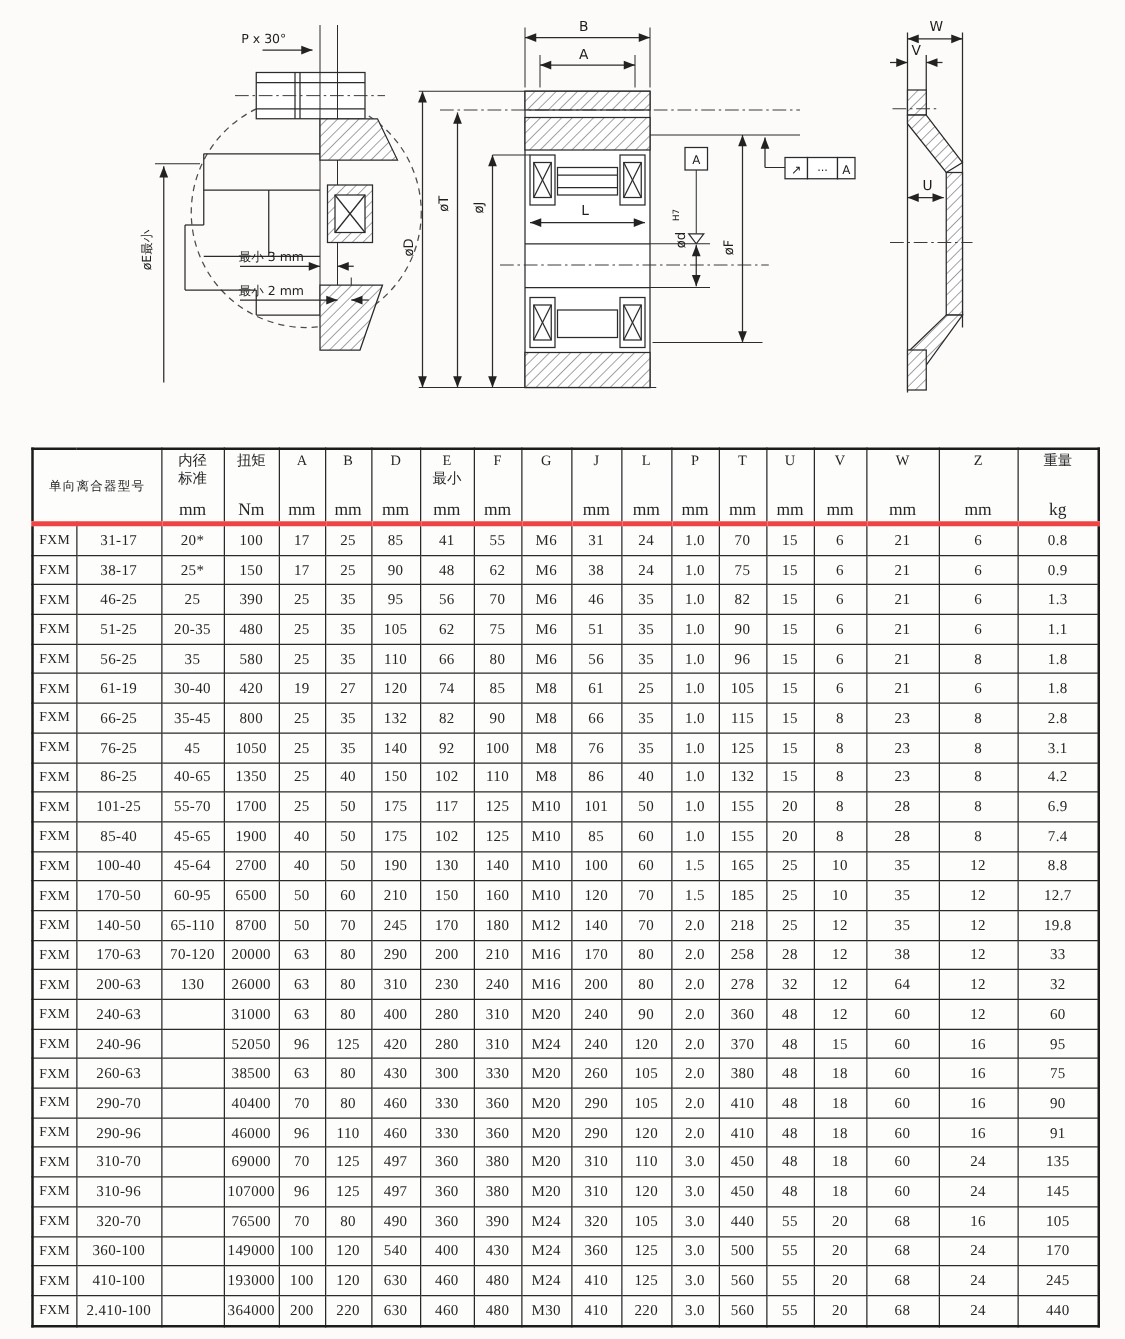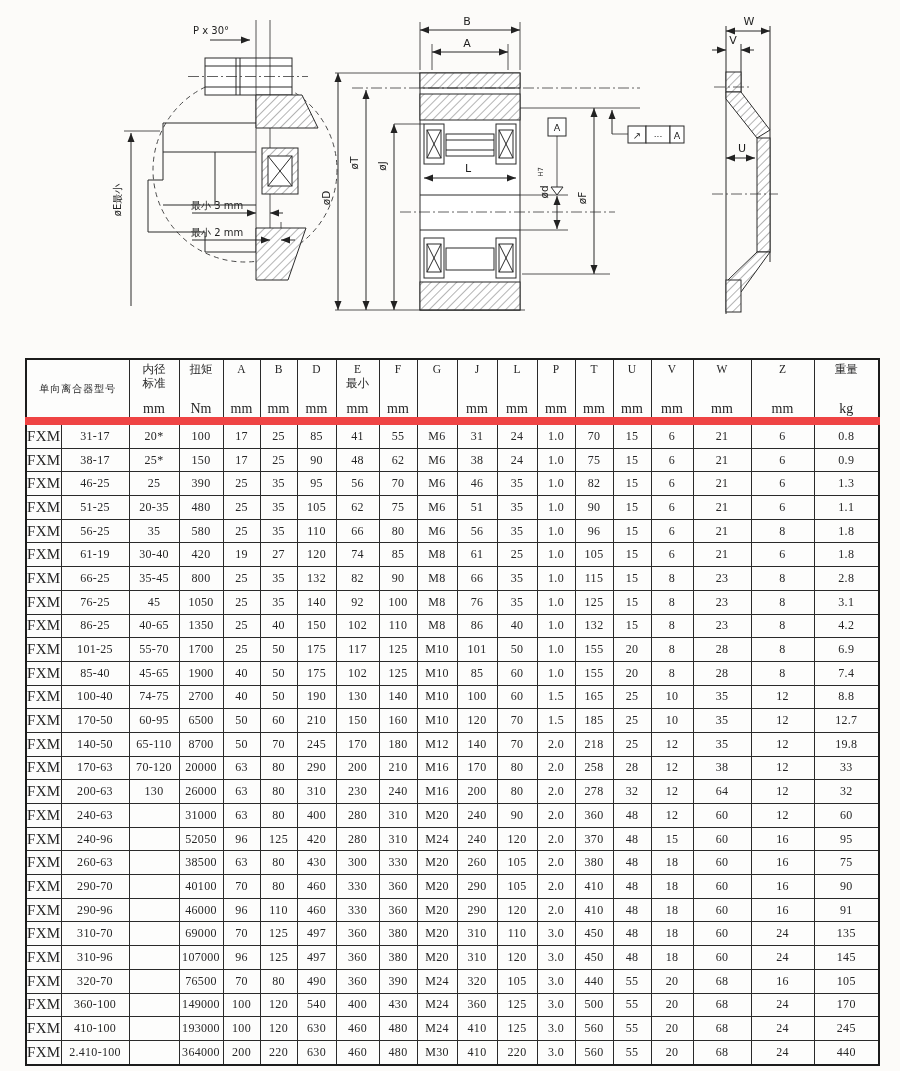--- a/index.html
+++ b/index.html
@@ -9,27 +9,27 @@
     font-family:"Liberation Serif","DejaVu Serif",serif;
   }
   .drawings{position:absolute;top:0;left:0}
   svg text{font-family:"DejaVu Sans","Liberation Sans",sans-serif;fill:#1e1e1e}
   table.spec{
     position:absolute;left:25px;top:358px;width:853px;
     border-collapse:collapse;table-layout:fixed;
     border:2px solid #1c1c1c;background:#fdfdfc;
   }
   td,th{border:1px solid #2a2a2a;text-align:center;vertical-align:middle;padding:0;font-weight:normal;overflow:hidden}
-  thead th{height:57px;border-bottom:8px solid #ef4444}
+  thead th{height:57px;border-bottom:4px solid #ef4444}
   th .wrap{display:flex;flex-direction:column;justify-content:space-between;height:53px;padding:2px 0}
   .h-label{white-space:pre-line;font-size:11.5px;line-height:1.25}
   .h-unit{font-size:14px;height:13px;line-height:13px}
   .model-h{font-size:10px;letter-spacing:1px}
   tbody td{height:22.7px;font-size:12px;letter-spacing:0.3px}
-  tbody td:first-child{font-size:15px}
+  tbody td:first-child{font-size:11px}
 </style>
 </head>
 <body>
 
 <svg class="drawings" width="900" height="352" viewBox="0 0 900 352">
   <defs>
     <marker id="ar" viewBox="0 0 10 8" refX="9.5" refY="4" markerWidth="10" markerHeight="8" orient="auto-start-reverse">
       <path d="M0.5,0.5 L9.5,4 L0.5,7.5 Z" fill="#222"></path>
     </marker>
     <pattern id="hat" width="6" height="6" patternUnits="userSpaceOnUse" patternTransform="rotate(45)">
@@ -554,21 +554,21 @@
         <td>155</td>
         <td>20</td>
         <td>8</td>
         <td>28</td>
         <td>8</td>
         <td>7.4</td>
       </tr>
       <tr>
         <td>FXM</td>
         <td>100-40</td>
-        <td>74-75</td>
+        <td>45-64</td>
         <td>2700</td>
         <td>40</td>
         <td>50</td>
         <td>190</td>
         <td>130</td>
         <td>140</td>
         <td>M10</td>
         <td>100</td>
         <td>60</td>
         <td>1.5</td>
@@ -723,21 +723,21 @@
         <td>48</td>
         <td>18</td>
         <td>60</td>
         <td>16</td>
         <td>75</td>
       </tr>
       <tr>
         <td>FXM</td>
         <td>290-70</td>
         <td></td>
-        <td>40100</td>
+        <td>40400</td>
         <td>70</td>
         <td>80</td>
         <td>460</td>
         <td>330</td>
         <td>360</td>
         <td>M20</td>
         <td>290</td>
         <td>105</td>
         <td>2.0</td>
         <td>410</td>

